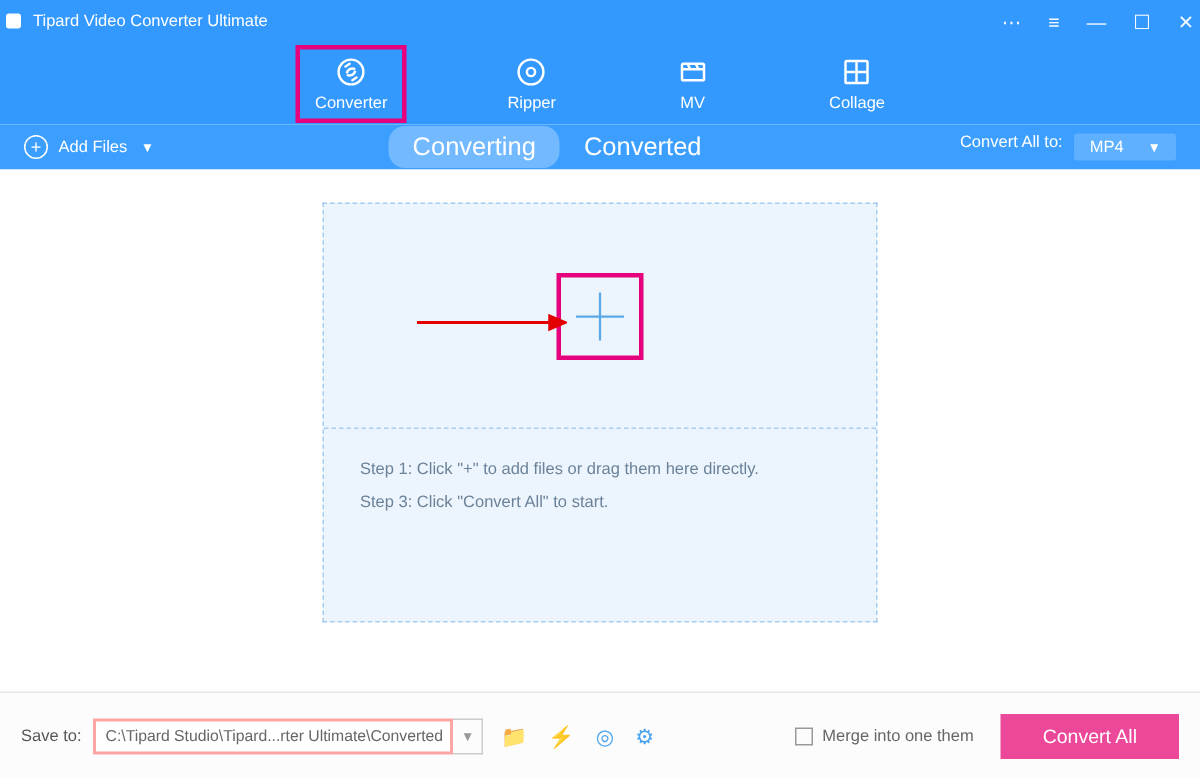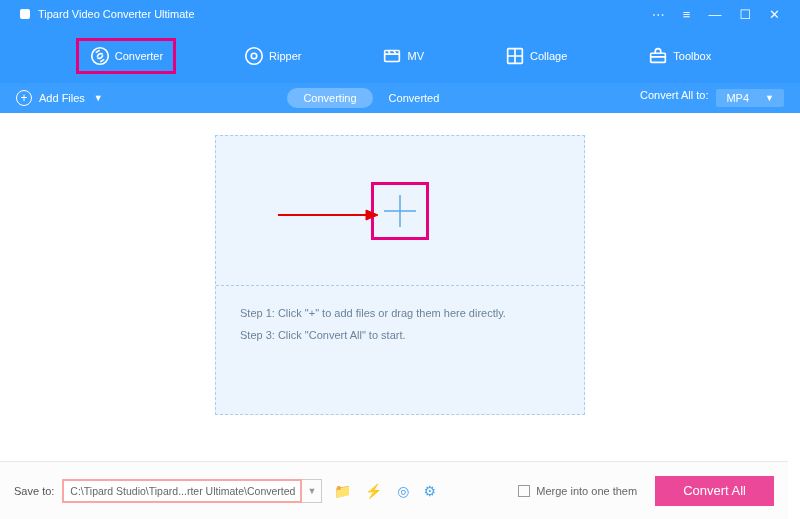--- a/index.html
+++ b/index.html
@@ -1,43 +1,43 @@
 <!DOCTYPE html>
 <html><head>
 <meta charset="utf-8">
 <style>
 *{box-sizing:border-box;margin:0;padding:0;font-family:"Segoe UI",Arial,sans-serif}
 body{width:800px;height:519px;background:#fff;overflow:hidden;position:relative}
-.titlebar{height:28px;background:#3399ff;display:flex;align-items:center;padding:0 20px;color:#fff;font-size:11px}
+.titlebar{height:28px;background:#3399ff;display:flex;align-items:center;padding:0 4px;color:#fff;font-size:11px}
 .logo-dot{width:10px;height:10px;background:#fff;border-radius:2px;margin-right:8px}
 .win-controls{margin-left:auto;display:flex;gap:18px;font-size:13px;opacity:.95}
 .win-controls span{cursor:pointer}
 .navbar{height:55px;background:#3399ff;display:flex;justify-content:center;align-items:center;gap:60px;color:#fff}
-.nav-item{display:flex;flex-direction:row;align-items:center;gap:4px;font-size:11px;cursor:pointer;padding:4px 10px}
+.nav-item{display:flex;flex-direction:column;align-items:center;gap:4px;font-size:11px;cursor:pointer;padding:4px 10px}
 .nav-item.active{outline:3px solid #e6007e}
 .nav-icon{width:22px;height:22px;display:flex;align-items:center;justify-content:center}
 .nav-icon svg{stroke:#fff;fill:none;stroke-width:1.8}
 .toolbar{height:30px;background:#3c9fff;display:flex;align-items:center;padding:0 16px;color:#fff;font-size:11px}
 .add-files{display:flex;align-items:center;gap:7px;cursor:pointer}
 .plus-circle{width:16px;height:16px;border:1.5px solid #fff;border-radius:50%;display:flex;align-items:center;justify-content:center;font-size:12px;line-height:1}
 .caret-down{font-size:9px;margin-left:2px}
 .seg{margin-left:auto;margin-right:auto;display:flex;align-items:center;gap:0}
-.seg-btn{padding:4px 16px;border-radius:11px;font-size:11px;cursor:pointer}
+.seg-btn{padding:4px 16px;border-radius:11px;font-size:17px;cursor:pointer}
 .seg-btn.active{background:rgba(255,255,255,.28)}
 .convert-to{display:flex;gap:8px}
 .format-sel{background:rgba(255,255,255,.18);padding:3px 10px;border-radius:2px;display:flex;align-items:center;gap:14px;font-size:11px;cursor:pointer}
 .main{position:relative;height:340px;background:#fff;padding:22px 0 0;display:flex;justify-content:center}
 .dropzone{width:370px;height:280px;border:1.5px dashed #a8cdf0;background:#ecf5fd}
 .dz-top{height:150px;border-bottom:1.5px dashed #a8cdf0;display:flex;align-items:center;justify-content:center;position:relative}
 .plus-box{width:58px;height:58px;border:3px solid #e6007e;display:flex;align-items:center;justify-content:center;cursor:pointer}
 .plus-box svg{stroke:#5aa8e8;stroke-width:1.5}
 .arrow{position:absolute;left:62px;top:72px}
 .arrow svg{stroke:#e20000;fill:#e20000}
 .dz-steps{padding:16px 24px;font-size:11px;color:#6b8299;line-height:2}
-.footer{position:absolute;bottom:0;left:0;right:12px;height:58px;border-top:1px solid #e8e8e8;background:#fcfcfc;display:flex;align-items:center;padding:16px 14px;font-size:11px;color:#555}
+.footer{position:absolute;bottom:0;left:0;right:0;height:58px;border-top:1px solid #e8e8e8;background:#fcfcfc;display:flex;align-items:center;padding:16px 14px;font-size:11px;color:#555}
 .path-input{flex:0 0 240px;height:24px;border:2px solid #fca5a5;background:#fff;padding:0 6px;display:flex;align-items:center;color:#666;font-size:10.5px;overflow:hidden;white-space:nowrap}
 .path-dd{width:20px;height:24px;border:1px solid #ccc;border-left:none;display:flex;align-items:center;justify-content:center;color:#999;font-size:9px;cursor:pointer}
 .ft-icons{display:flex;gap:14px;margin-left:12px;align-items:center}
 .ft-icons span{color:#4aa3ef;font-size:14px;cursor:pointer}
 .merge{margin-left:auto;display:flex;align-items:center;gap:6px;color:#666;cursor:pointer}
 .checkbox{width:12px;height:12px;border:1px solid #999}
 .convert-btn{margin-left:18px;height:30px;padding:0 28px;background:#ec4899;color:#fff;border:none;font-size:13px;cursor:pointer}
 </style>
 </head>
 <body>
@@ -84,29 +84,20 @@
     <span>MV</span>
   </div>
   <div class="nav-item">
     <div class="nav-icon">
         <svg width="22" height="22" viewBox="0 0 24 24">
           <rect x="4" y="4" width="16" height="16" rx="1"></rect>
           <path d="M12 4v16M4 12h16"></path>
         </svg>
       </div>
     <span>Collage</span>
-  </div>
-  <div class="nav-item">
-    <div class="nav-icon">
-        <svg width="22" height="22" viewBox="0 0 24 24">
-          <rect x="4" y="9" width="16" height="10" rx="1"></rect>
-          <path d="M9 9V7a3 3 0 016 0v2M4 13h16"></path>
-        </svg>
-      </div>
-    <span>Toolbox</span>
   </div>
 </div>
 
 <div class="toolbar">
   <div class="add-files">
     <div class="plus-circle">+</div>
     <span>Add Files</span>
     <span class="caret-down">▼</span>
   </div>
   <div class="seg">

